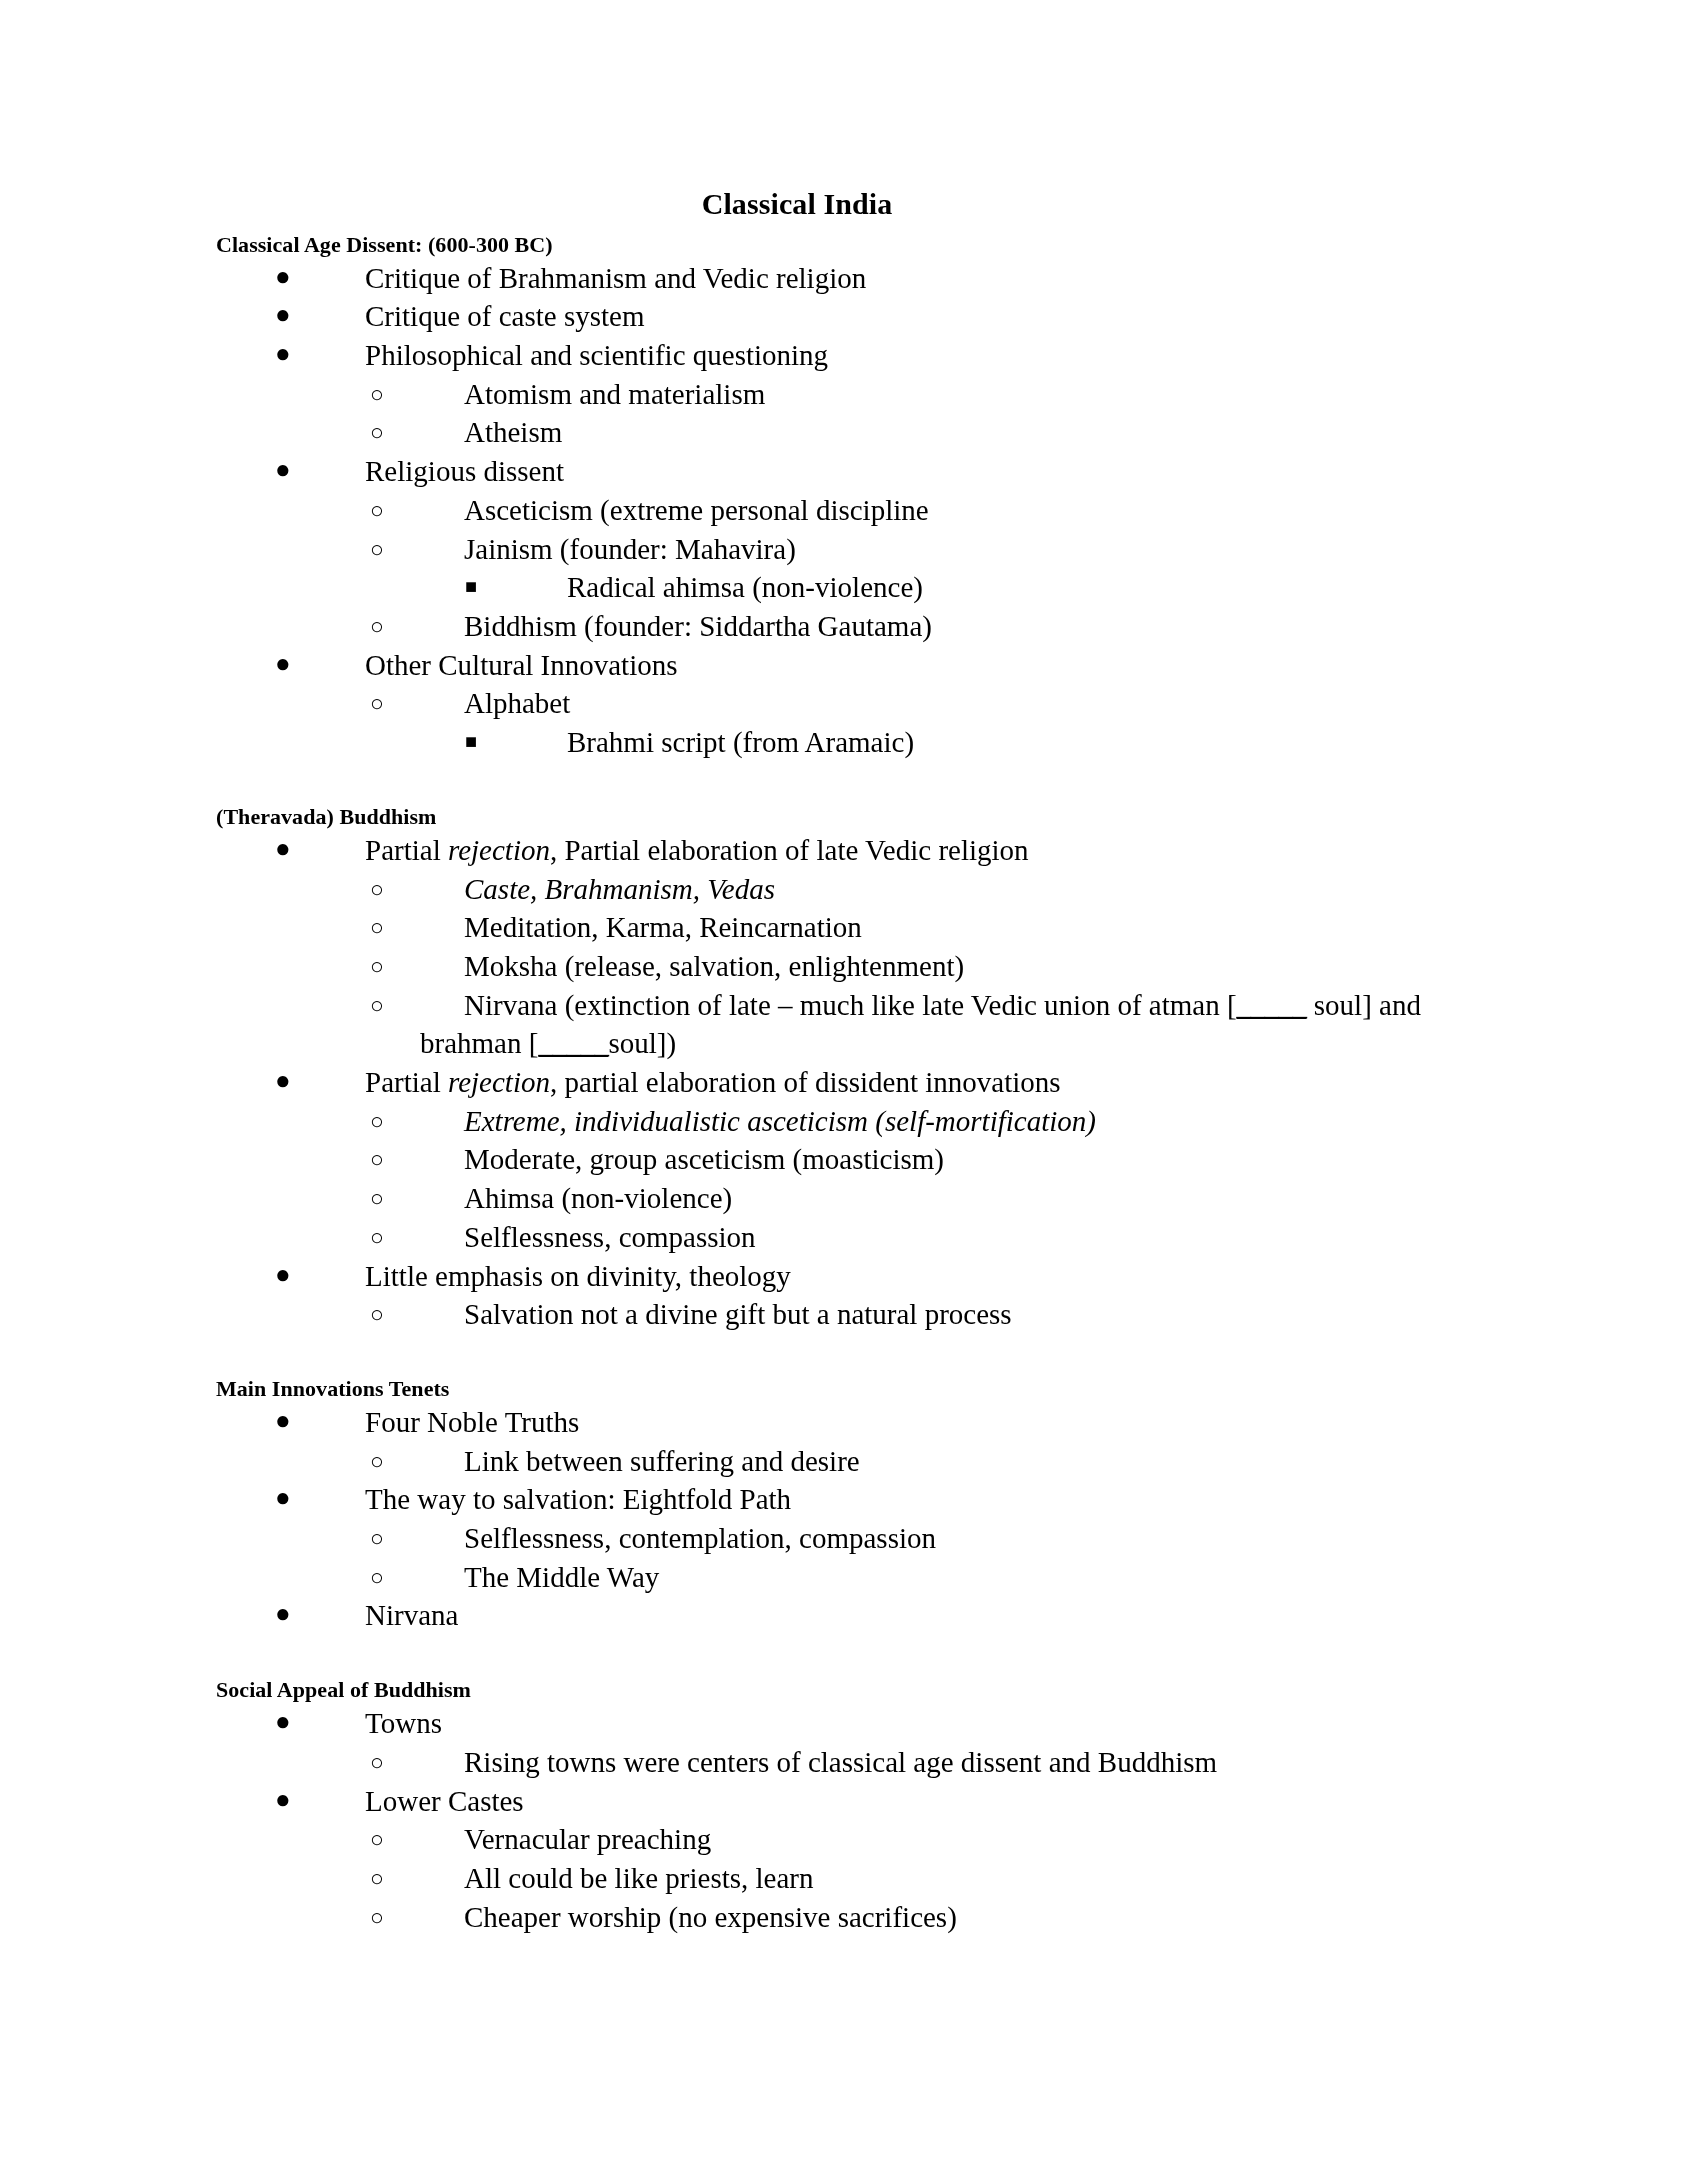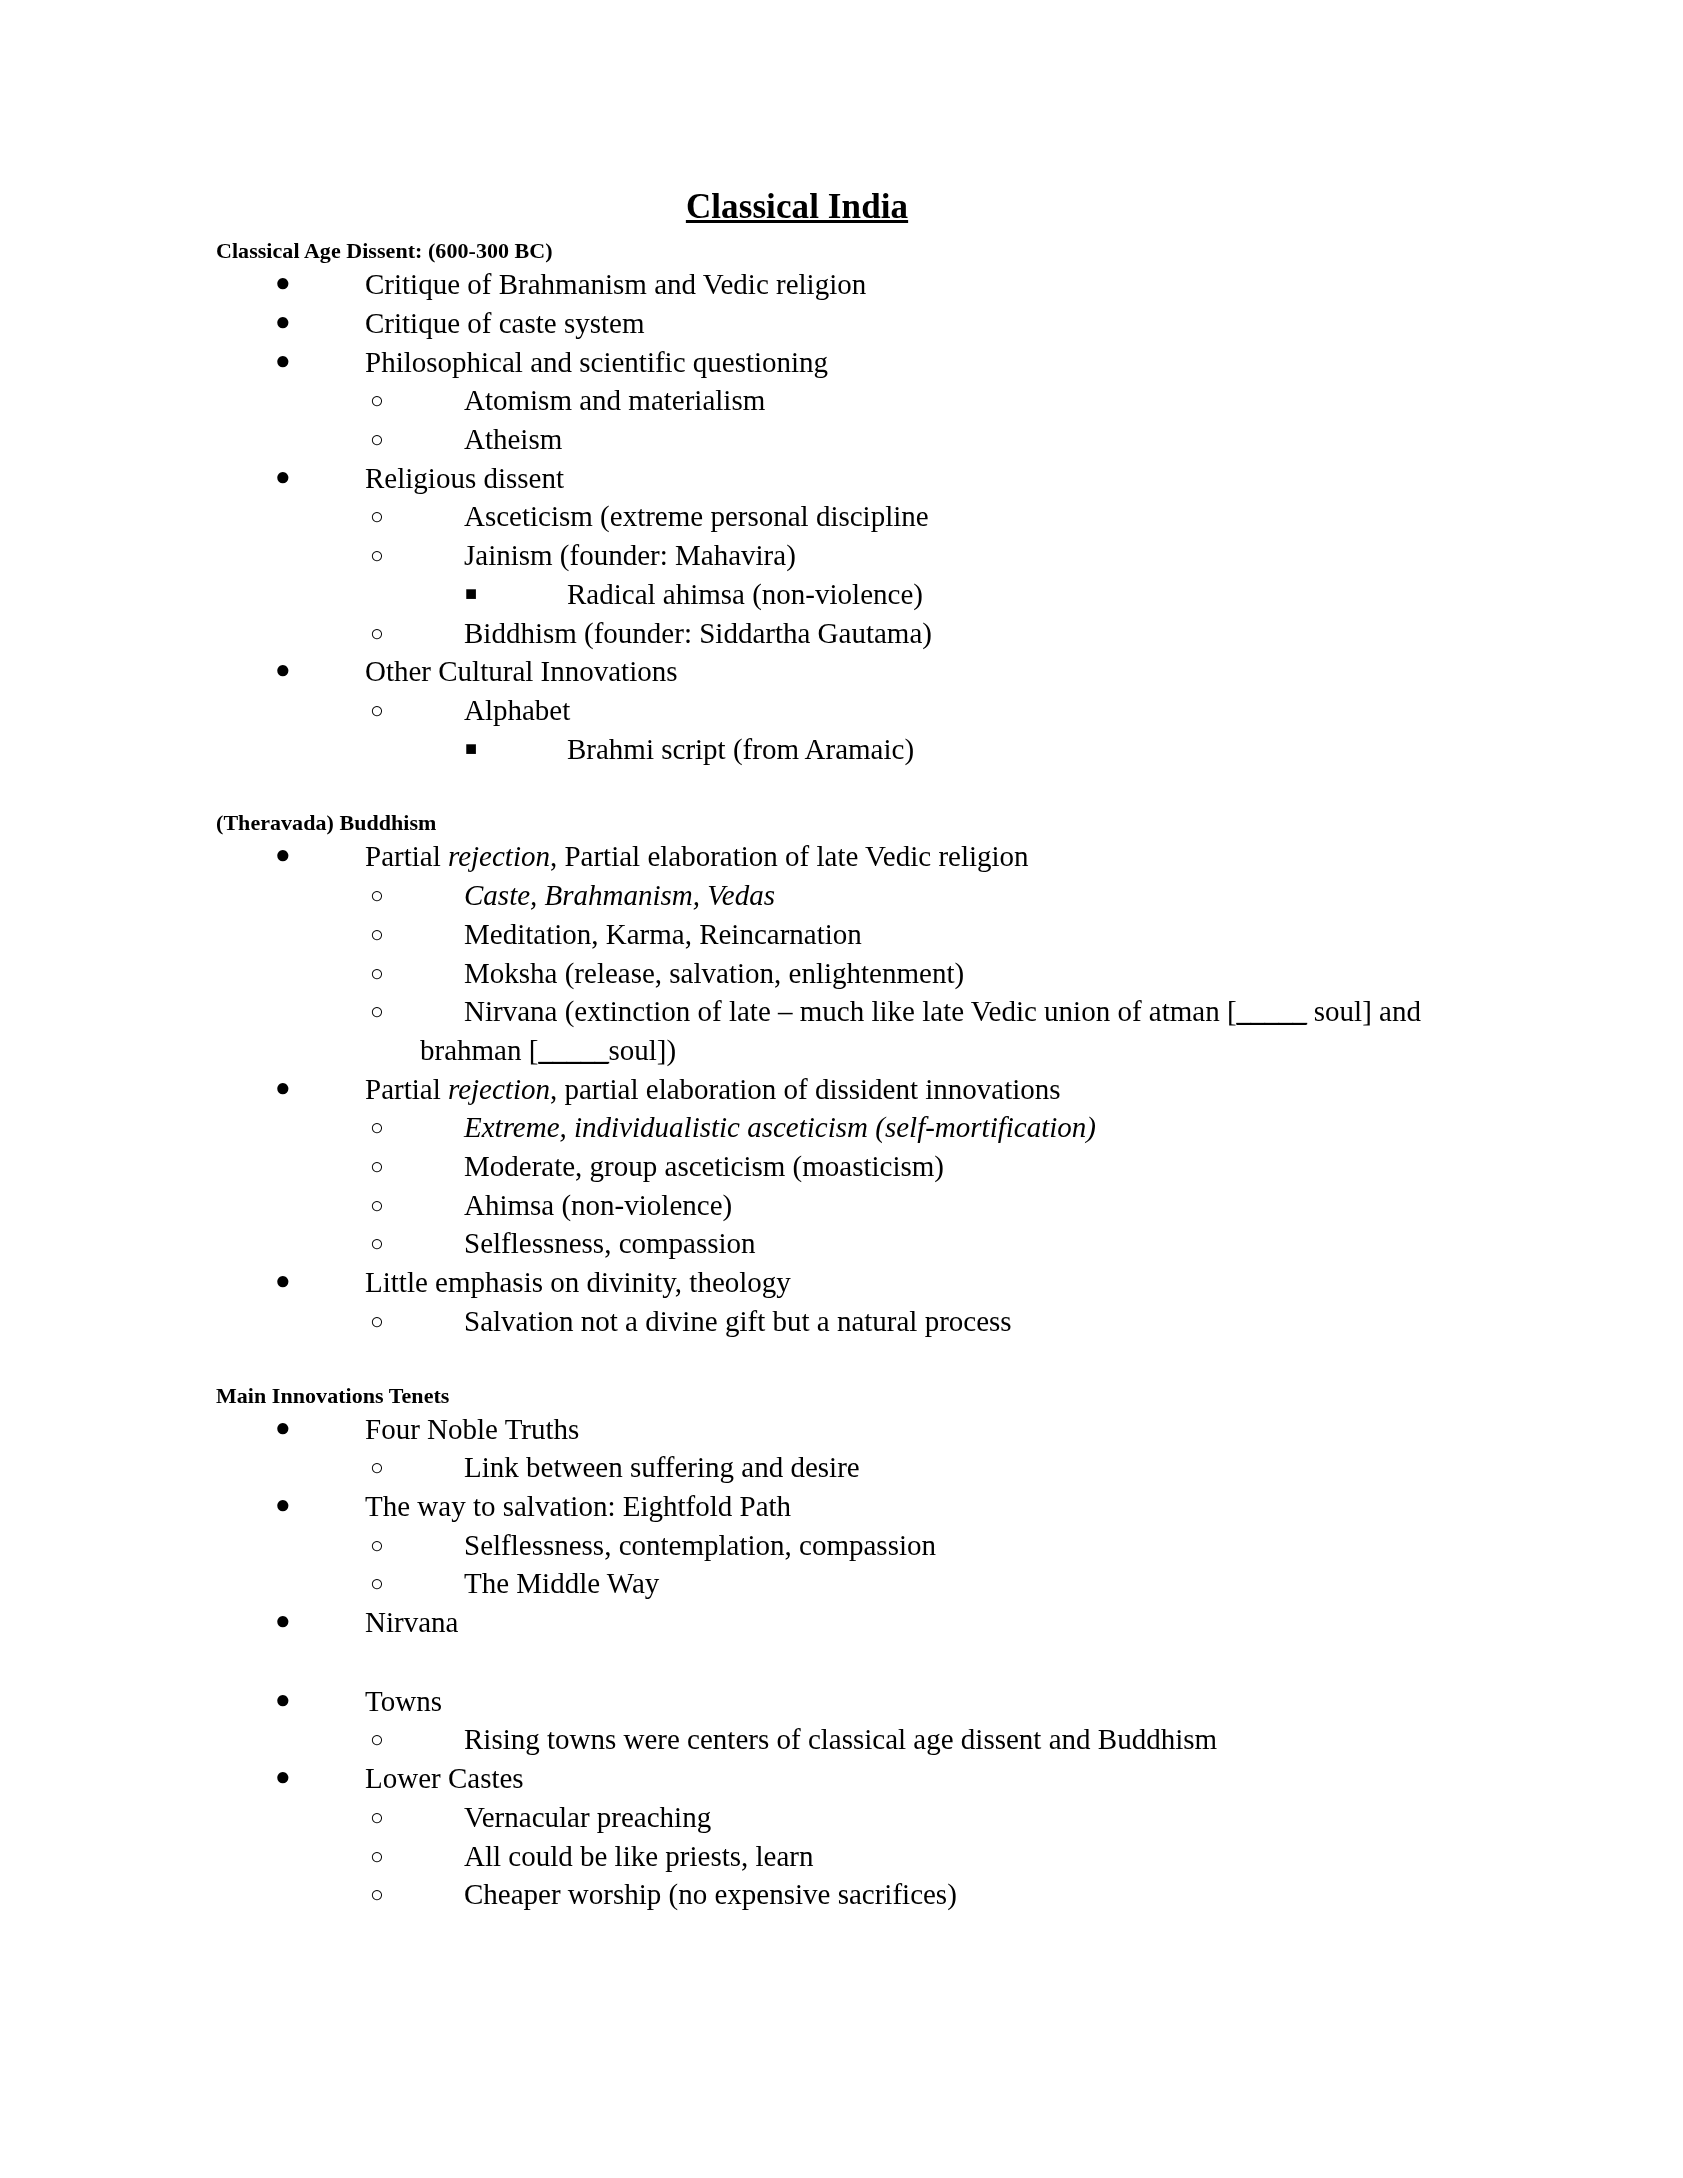--- a/index.html
+++ b/index.html
@@ -25,26 +25,25 @@
   }
   .content {
     width: 1307px;
     margin: 0 auto;
     padding-left: 28px;
     box-sizing: border-box;
   }
   .doc-title {
     text-align: center;
     font-weight: bold;
-    font-size: 35px;
+    font-size: 30px;
     line-height: 1.32;
     letter-spacing: 0.1px;
     margin: 0 0 6px 0;
     padding-right: 117px;
-    text-decoration: underline;
   }
   .heading {
     font-weight: bold;
     font-size: 22px;
     line-height: 1.32;
     letter-spacing: 0.05px;
     margin: 0;
     padding: 0;
   }
   .spacer {
@@ -237,20 +236,21 @@
             </li>
             <li class="item">
               <span class="row"><span class="bullet">○</span><span class="txt"><span>The Middle Way</span></span></span>
             </li>
           </ul>
           <li class="item">
             <span class="row"><span class="bullet">●</span><span class="txt"><span>Nirvana</span></span></span>
           </li>
         </ul>
         <div class="spacer"></div>
+        <div class="heading">Social Appeal of Buddhism</div>
         <ul class="lvl1">
           <li class="item">
             <span class="row"><span class="bullet">●</span><span class="txt"><span>Towns</span></span></span>
           </li>
           <ul class="lvl2">
             <li class="item">
               <span class="row"><span class="bullet">○</span><span class="txt"><span>Rising towns were centers of classical age dissent and Buddhism</span></span></span>
             </li>
           </ul>
           <li class="item">

